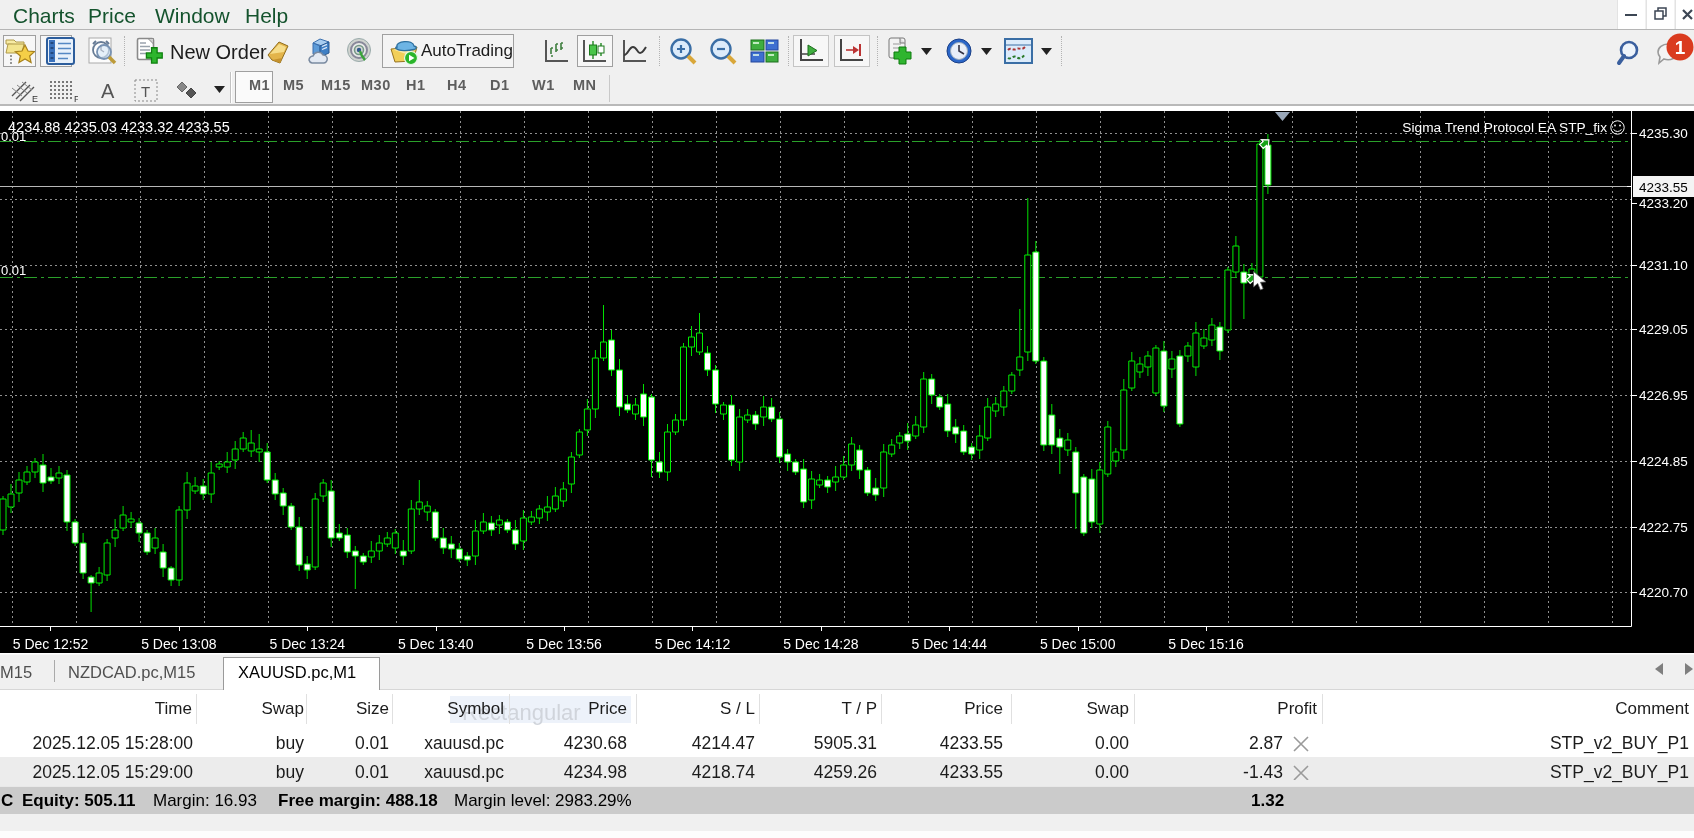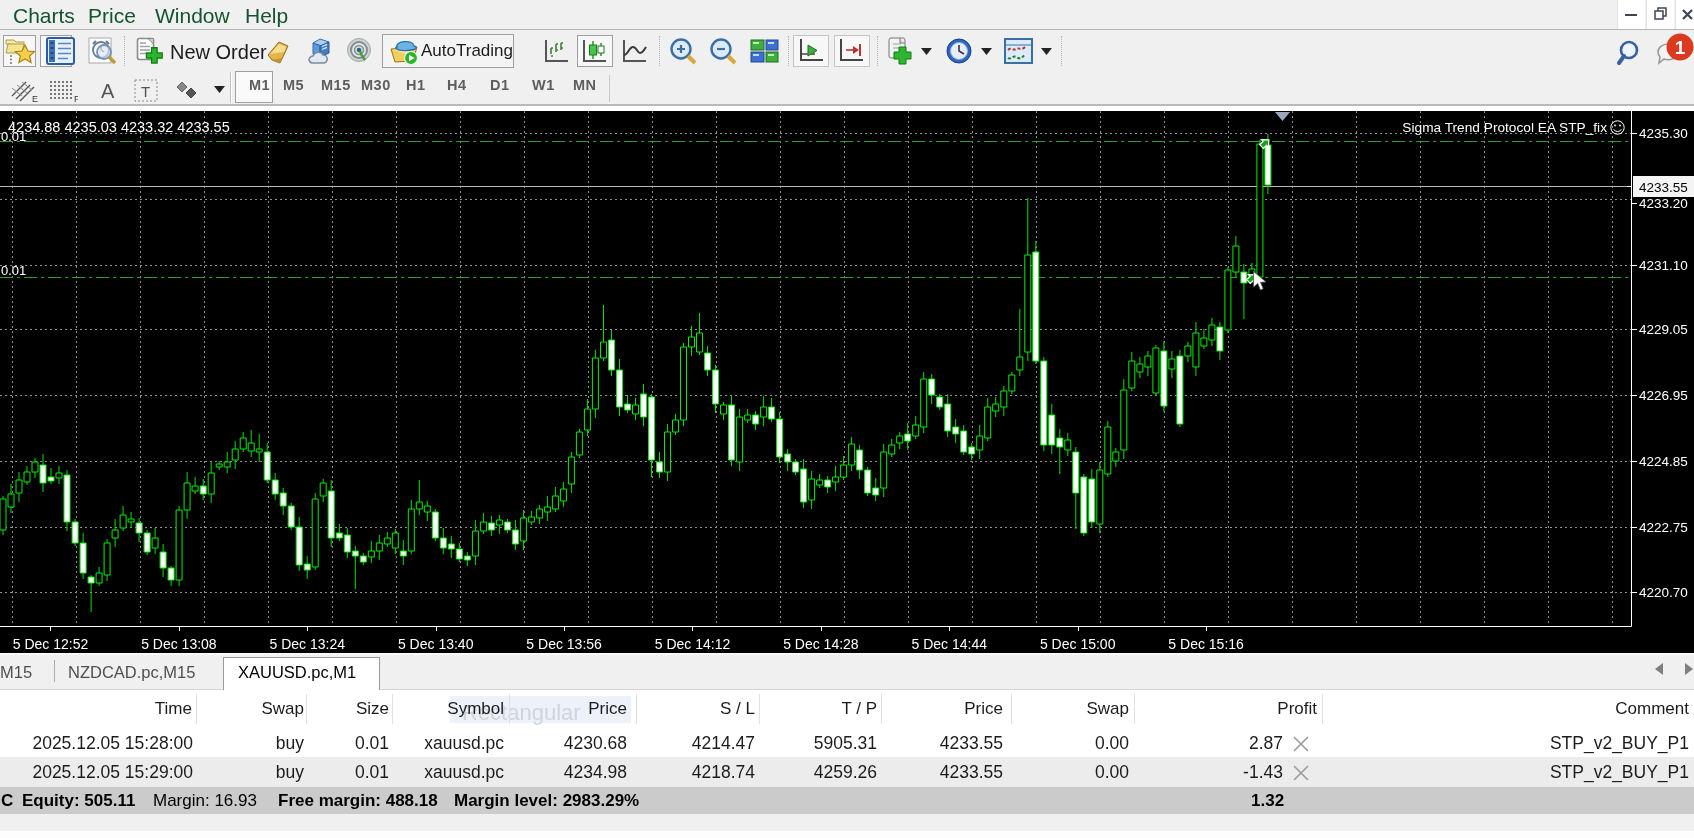--- a/index.html
+++ b/index.html
@@ -373,16 +373,16 @@
       <path d="M2 2l14 14M16 2L2 16"></path>
       <path d="M2 31l14 14M16 31L2 45"></path>
     </g>
   </svg>
 
 <div class="abs" style="left:0;top:786px;width:1694px;height:28px;background:#cbcbcb;border-top:1px solid #e8e8e8"></div>
 <span class="abs" style="left:1px;top:791px;font-size:17px;font-weight:bold;color:#000">C</span>
 <span class="abs" style="left:22px;top:791px;font-size:17px;font-weight:bold;color:#000">Equity: 505.11</span>
 <span class="abs" style="left:153px;top:791px;font-size:17px;font-weight:normal;color:#000">Margin: 16.93</span>
 <span class="abs" style="left:278px;top:791px;font-size:17px;font-weight:bold;color:#000">Free margin: 488.18</span>
-<span class="abs" style="left:454px;top:791px;font-size:17px;font-weight:bold;color:#000">Margin level: 2983.29%</span>
+<span class="abs" style="left:454px;top:791px;font-size:17px;font-weight:normal;color:#000">Margin level: 2983.29%</span>
 <span class="abs" style="left:1251px;top:791px;font-size:17px;font-weight:bold;color:#000">1.32</span>
 <div class="abs" style="left:0;top:814px;width:1694px;height:24px;background:#f0f0f0"></div>
 <div class="abs" style="left:0;top:831px;width:1694px;height:7px;background:#fdfdfd"></div>
 
 </body></html>

